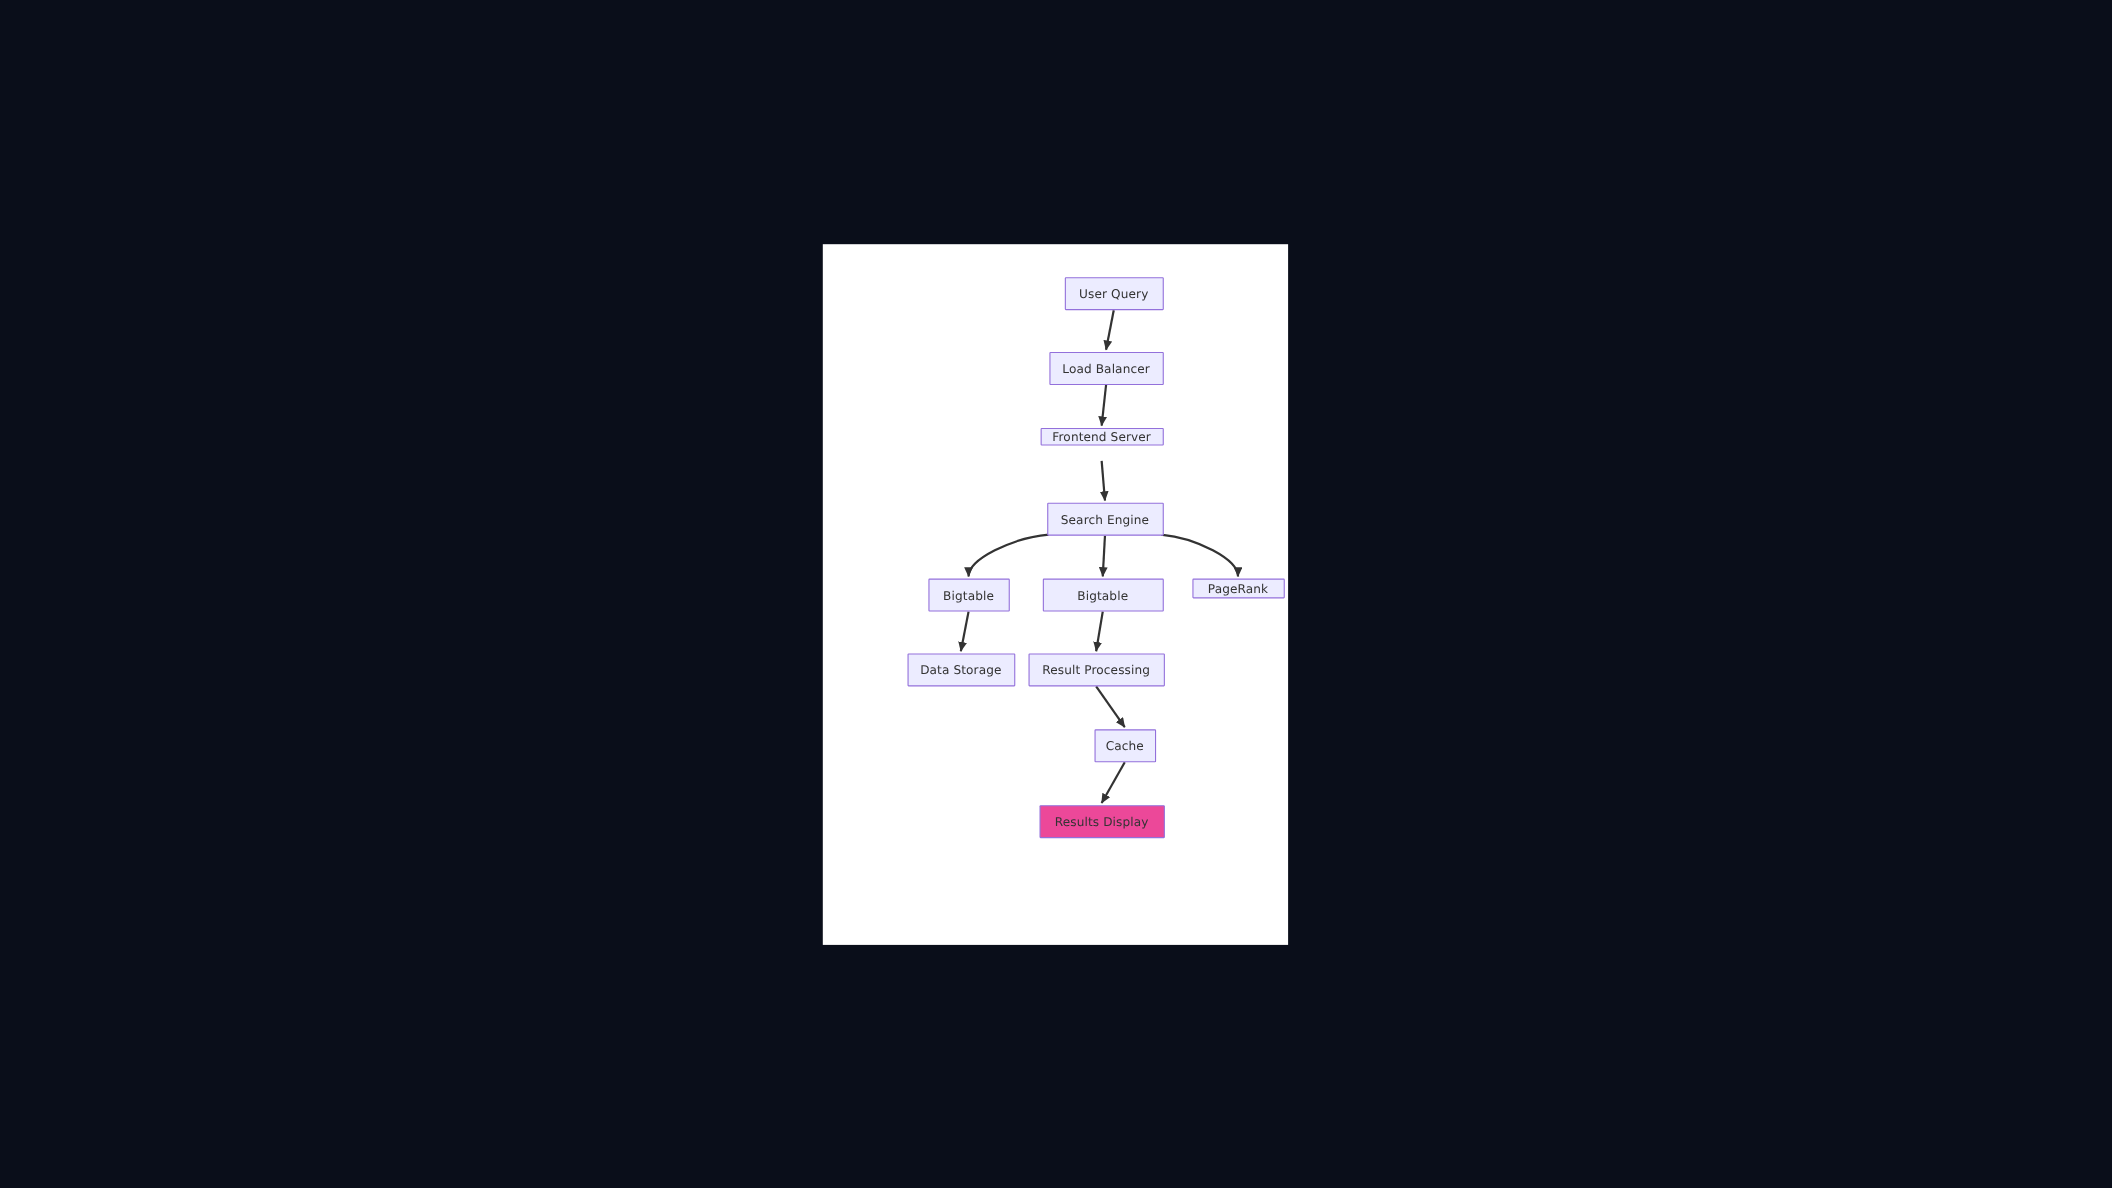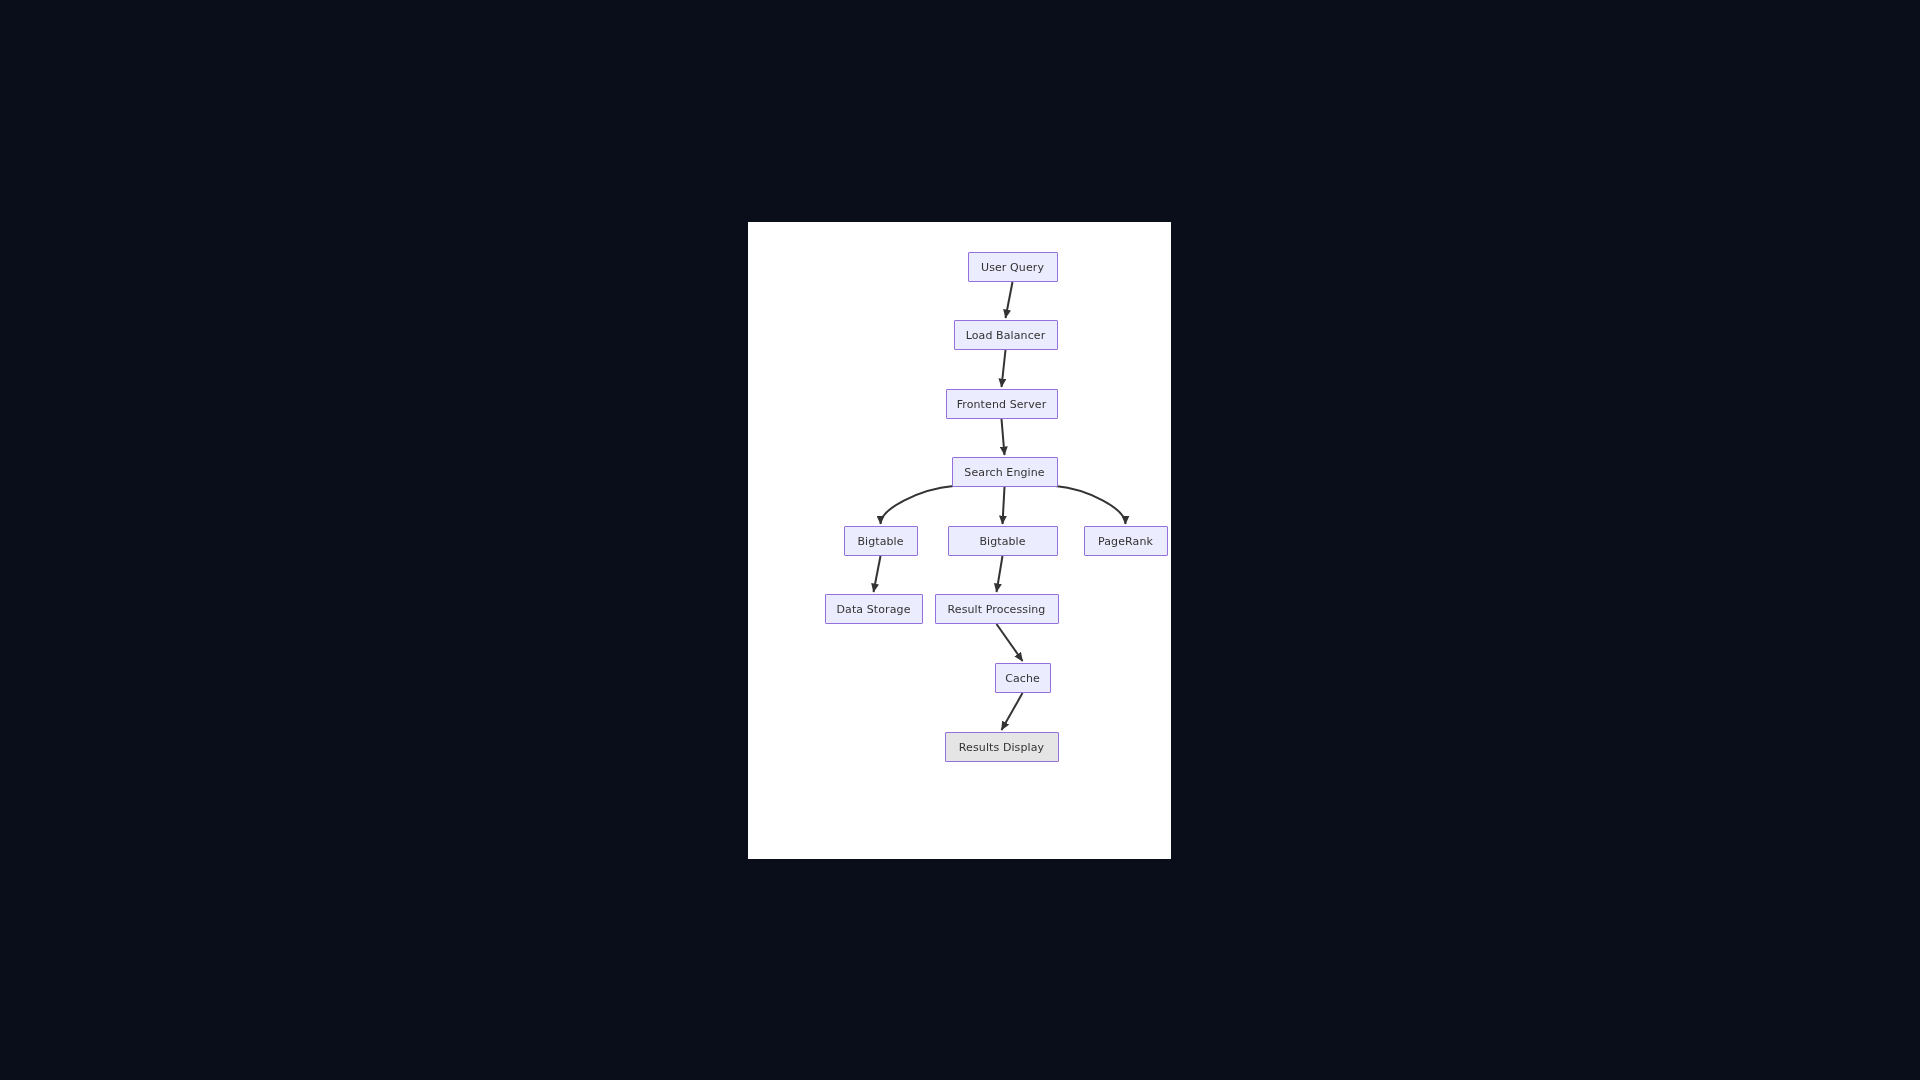--- a/index.html
+++ b/index.html
@@ -70,42 +70,42 @@
         </g>
     </svg>
 
     <div id="nodes-layer">
         <div class="node" style="left: 219.5px; top: 30px; width: 90px; height: 30px; background: rgb(236, 236, 255); border-color: rgb(147, 112, 219); color: rgb(51, 51, 51);">
           <span class="node-label">User Query</span>
         </div>
         <div class="node" style="left: 205.5px; top: 98px; width: 104px; height: 30px; background: rgb(236, 236, 255); border-color: rgb(147, 112, 219); color: rgb(51, 51, 51);">
           <span class="node-label">Load Balancer</span>
         </div>
-        <div class="node" style="left: 197.5px; top: 167px; width: 112px; height: 30px; background: rgb(236, 236, 255); border-color: rgb(147, 112, 219); color: rgb(51, 51, 51);">
+        <div class="node" style="left: 197.5px; top: 167px; width: 112px; height: 16px; background: rgb(236, 236, 255); border-color: rgb(147, 112, 219); color: rgb(51, 51, 51);">
           <span class="node-label">Frontend Server</span>
         </div>
         <div class="node" style="left: 203.5px; top: 235px; width: 106px; height: 30px; background: rgb(236, 236, 255); border-color: rgb(147, 112, 219); color: rgb(51, 51, 51); justify-content: center;">
           <span class="node-label">Search Engine</span>
         </div>
         <div class="node" style="left: 95.5px; top: 304px; width: 74px; height: 30px; background: rgb(236, 236, 255); border-color: rgb(147, 112, 219); color: rgb(51, 51, 51); text-align: right;">
           <span class="node-label">Bigtable</span>
         </div>
         <div class="node" style="left: 199.5px; top: 304px; width: 110px; height: 30px; background: rgb(236, 236, 255); border-color: rgb(147, 112, 219); color: rgb(51, 51, 51);">
           <span class="node-label">Bigtable</span>
         </div>
-        <div class="node" style="left: 335.5px; top: 304px; width: 84px; height: 30px; background: rgb(236, 236, 255); border-color: rgb(147, 112, 219); color: rgb(51, 51, 51);">
+        <div class="node" style="left: 335.5px; top: 304px; width: 84px; height: 18px; background: rgb(236, 236, 255); border-color: rgb(147, 112, 219); color: rgb(51, 51, 51);">
           <span class="node-label">PageRank</span>
         </div>
         <div class="node" style="left: 76.5px; top: 372px; width: 98px; height: 30px; background: rgb(236, 236, 255); border-color: rgb(147, 112, 219); color: rgb(51, 51, 51);">
           <span class="node-label">Data Storage</span>
         </div>
         <div class="node" style="left: 186.5px; top: 372px; width: 124px; height: 30px; background: rgb(236, 236, 255); border-color: rgb(147, 112, 219); color: rgb(51, 51, 51); text-align: center;">
           <span class="node-label">Result Processing</span>
         </div>
         <div class="node" style="left: 246.5px; top: 441px; width: 56px; height: 30px; background: rgb(236, 236, 255); border-color: rgb(147, 112, 219); color: rgb(51, 51, 51);">
           <span class="node-label">Cache</span>
         </div>
-        <div class="node" style="left: 196.5px; top: 510px; width: 114px; height: 30px; background: #e5e5e5; border-color: rgb(147, 112, 219); color: rgb(51, 51, 51);">
+        <div class="node" style="left: 196.5px; top: 510px; width: 114px; height: 30px; background: #ec4899; border-color: rgb(147, 112, 219); color: rgb(51, 51, 51);">
           <span class="node-label">Results Display</span>
         </div>
       </div>
   </div>
 </div>
 
 </body></html>

